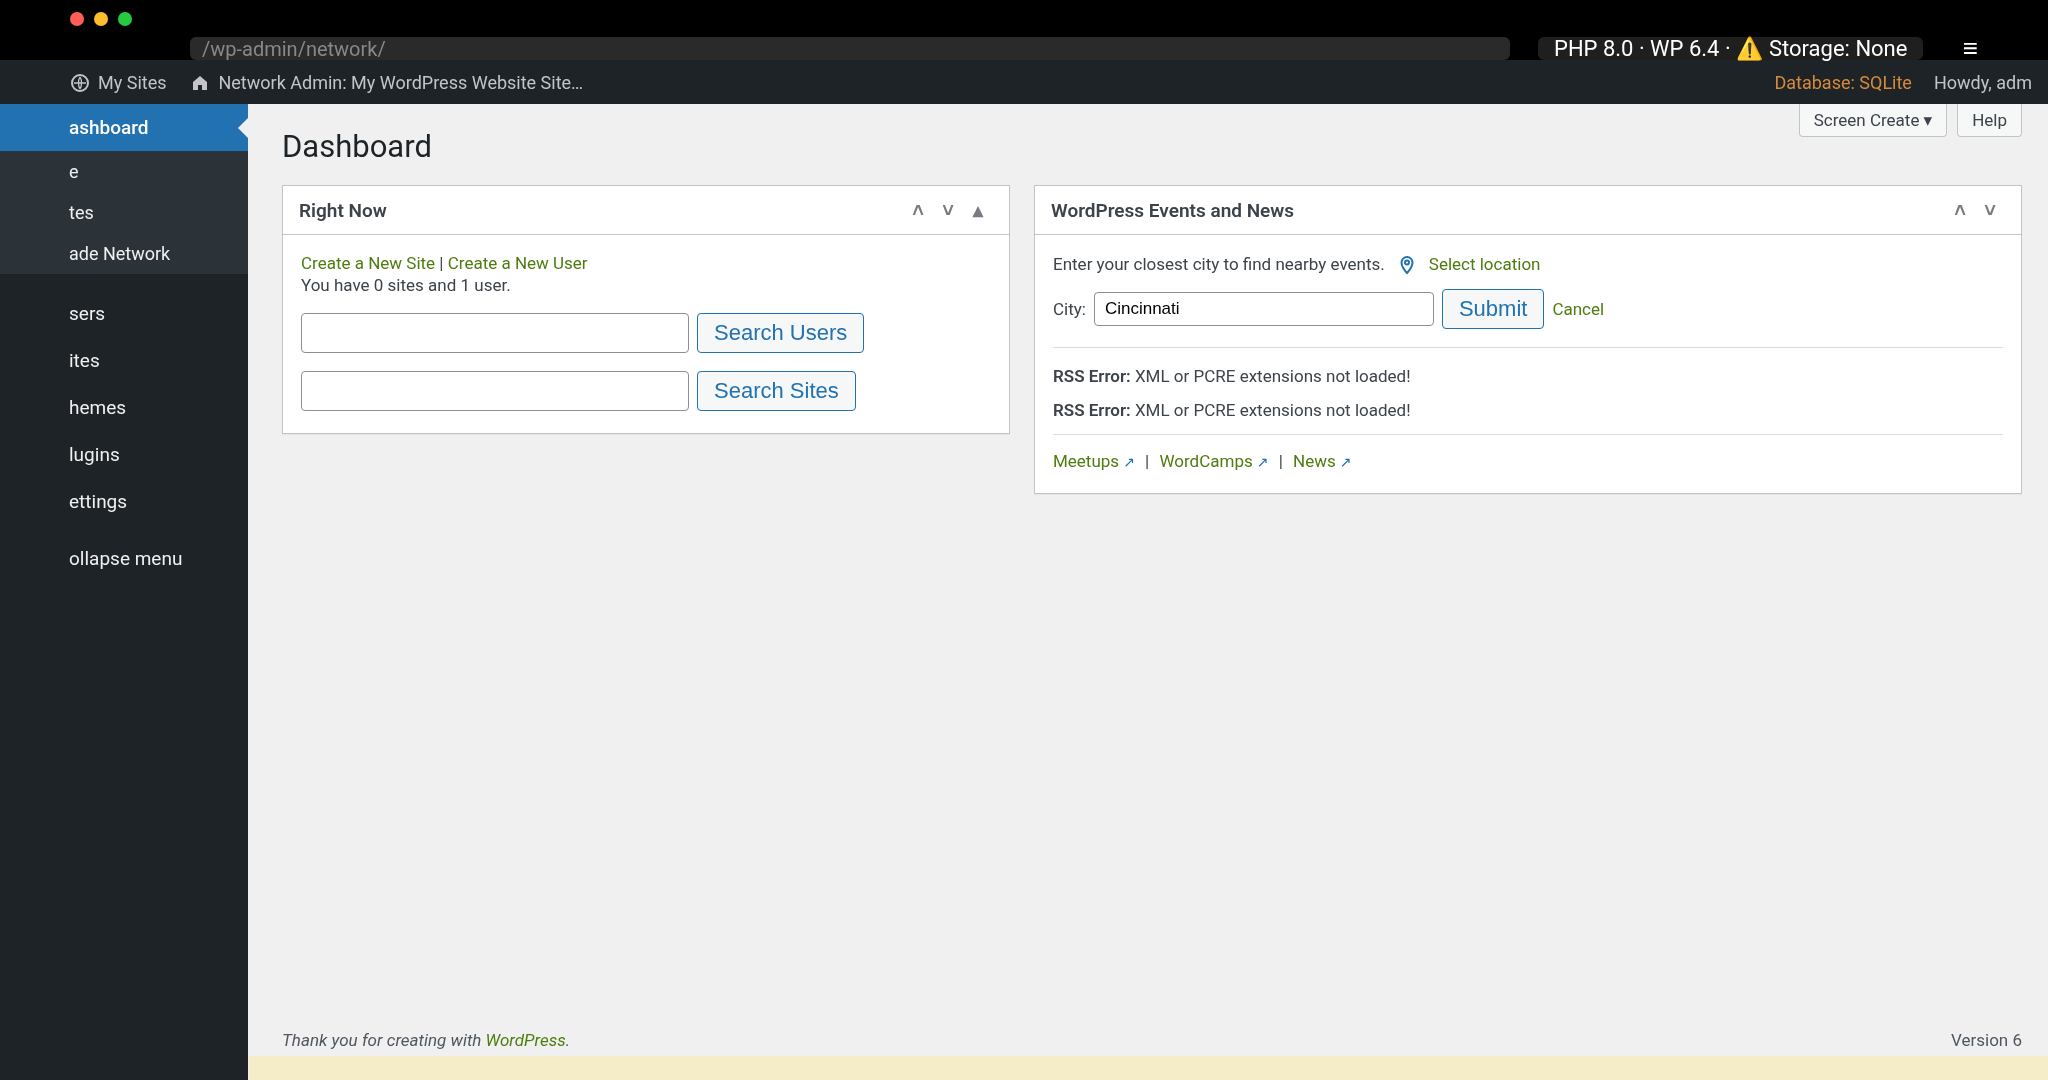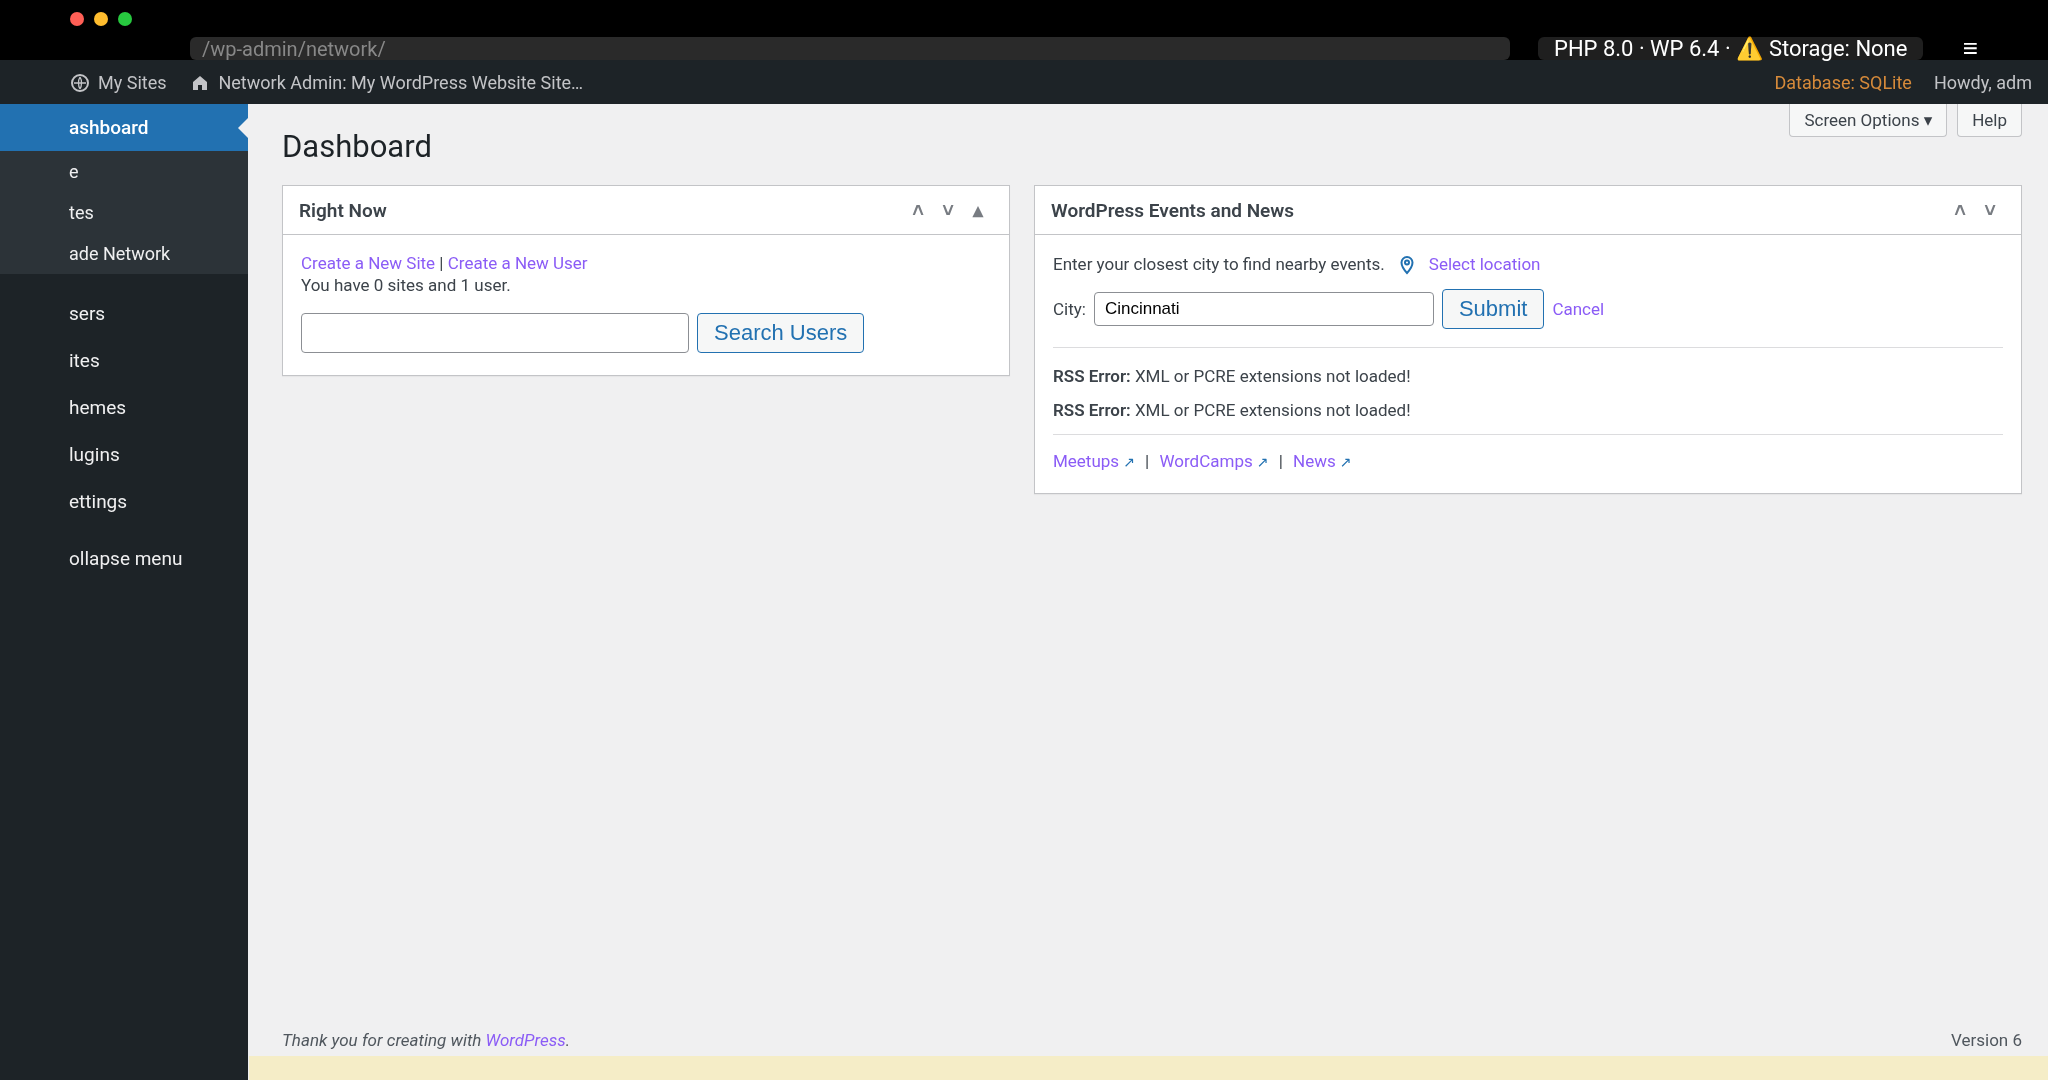--- a/index.html
+++ b/index.html
@@ -168,21 +168,21 @@
 }
 .postbox-header .spacer { flex: 1; }
 .postbox-ctrl {
   width: 30px;
   text-align: center;
   color: #787c82;
   cursor: pointer;
   font-size: 20px;
 }
 .postbox-inside { padding: 18px 18px 22px; }
-.link { color: #8b5cf6; cursor: pointer; text-decoration: none; }
+.link { color: #4d7c0f; cursor: pointer; text-decoration: none; }
 .search-row {
   display: flex;
   gap: 8px;
   margin-top: 18px;
 }
 .text-input {
   border: 1px solid #8c8f94;
   border-radius: 4px;
   padding: 6px 10px;
   width: 388px;
@@ -304,21 +304,21 @@
     <div class="sidebar-item">ites</div>
     <div class="sidebar-item">hemes</div>
     <div class="sidebar-item">lugins</div>
     <div class="sidebar-item">ettings</div>
     <div style="height:10px"></div>
     <div class="sidebar-item">ollapse menu</div>
   </div>
 
   <div class="content">
     <div class="top-tabs">
-      <div class="screen-tab">Screen Options ▾</div>
+      <div class="screen-tab">Screen Create ▾</div>
       <div class="screen-tab">Help</div>
     </div>
 
     <h1 class="page-title">Dashboard</h1>
 
     <div class="dashboard-widgets">
 
       <div class="postbox">
         <div class="postbox-header">
           <span>Right Now</span>
@@ -330,20 +330,24 @@
         <div class="postbox-inside">
           <div>
             <a class="link">Create a New Site</a>
             <span> | </span>
             <a class="link">Create a New User</a>
           </div>
           <p class="sites-info">You have 0 sites and 1 user.</p>
           <div class="search-row">
             <input class="text-input" type="text" style="">
             <button class="button-secondary">Search Users</button>
+          </div>
+          <div class="search-row">
+            <input class="text-input" type="text" style="">
+            <button class="button-secondary">Search Sites</button>
           </div>
         </div>
       </div>
 
       <div class="postbox" style="flex:1; width:auto;">
         <div class="postbox-header">
           <span>WordPress Events and News</span>
           <span class="spacer"></span>
           <span class="postbox-ctrl">˄</span>
           <span class="postbox-ctrl">˅</span>

